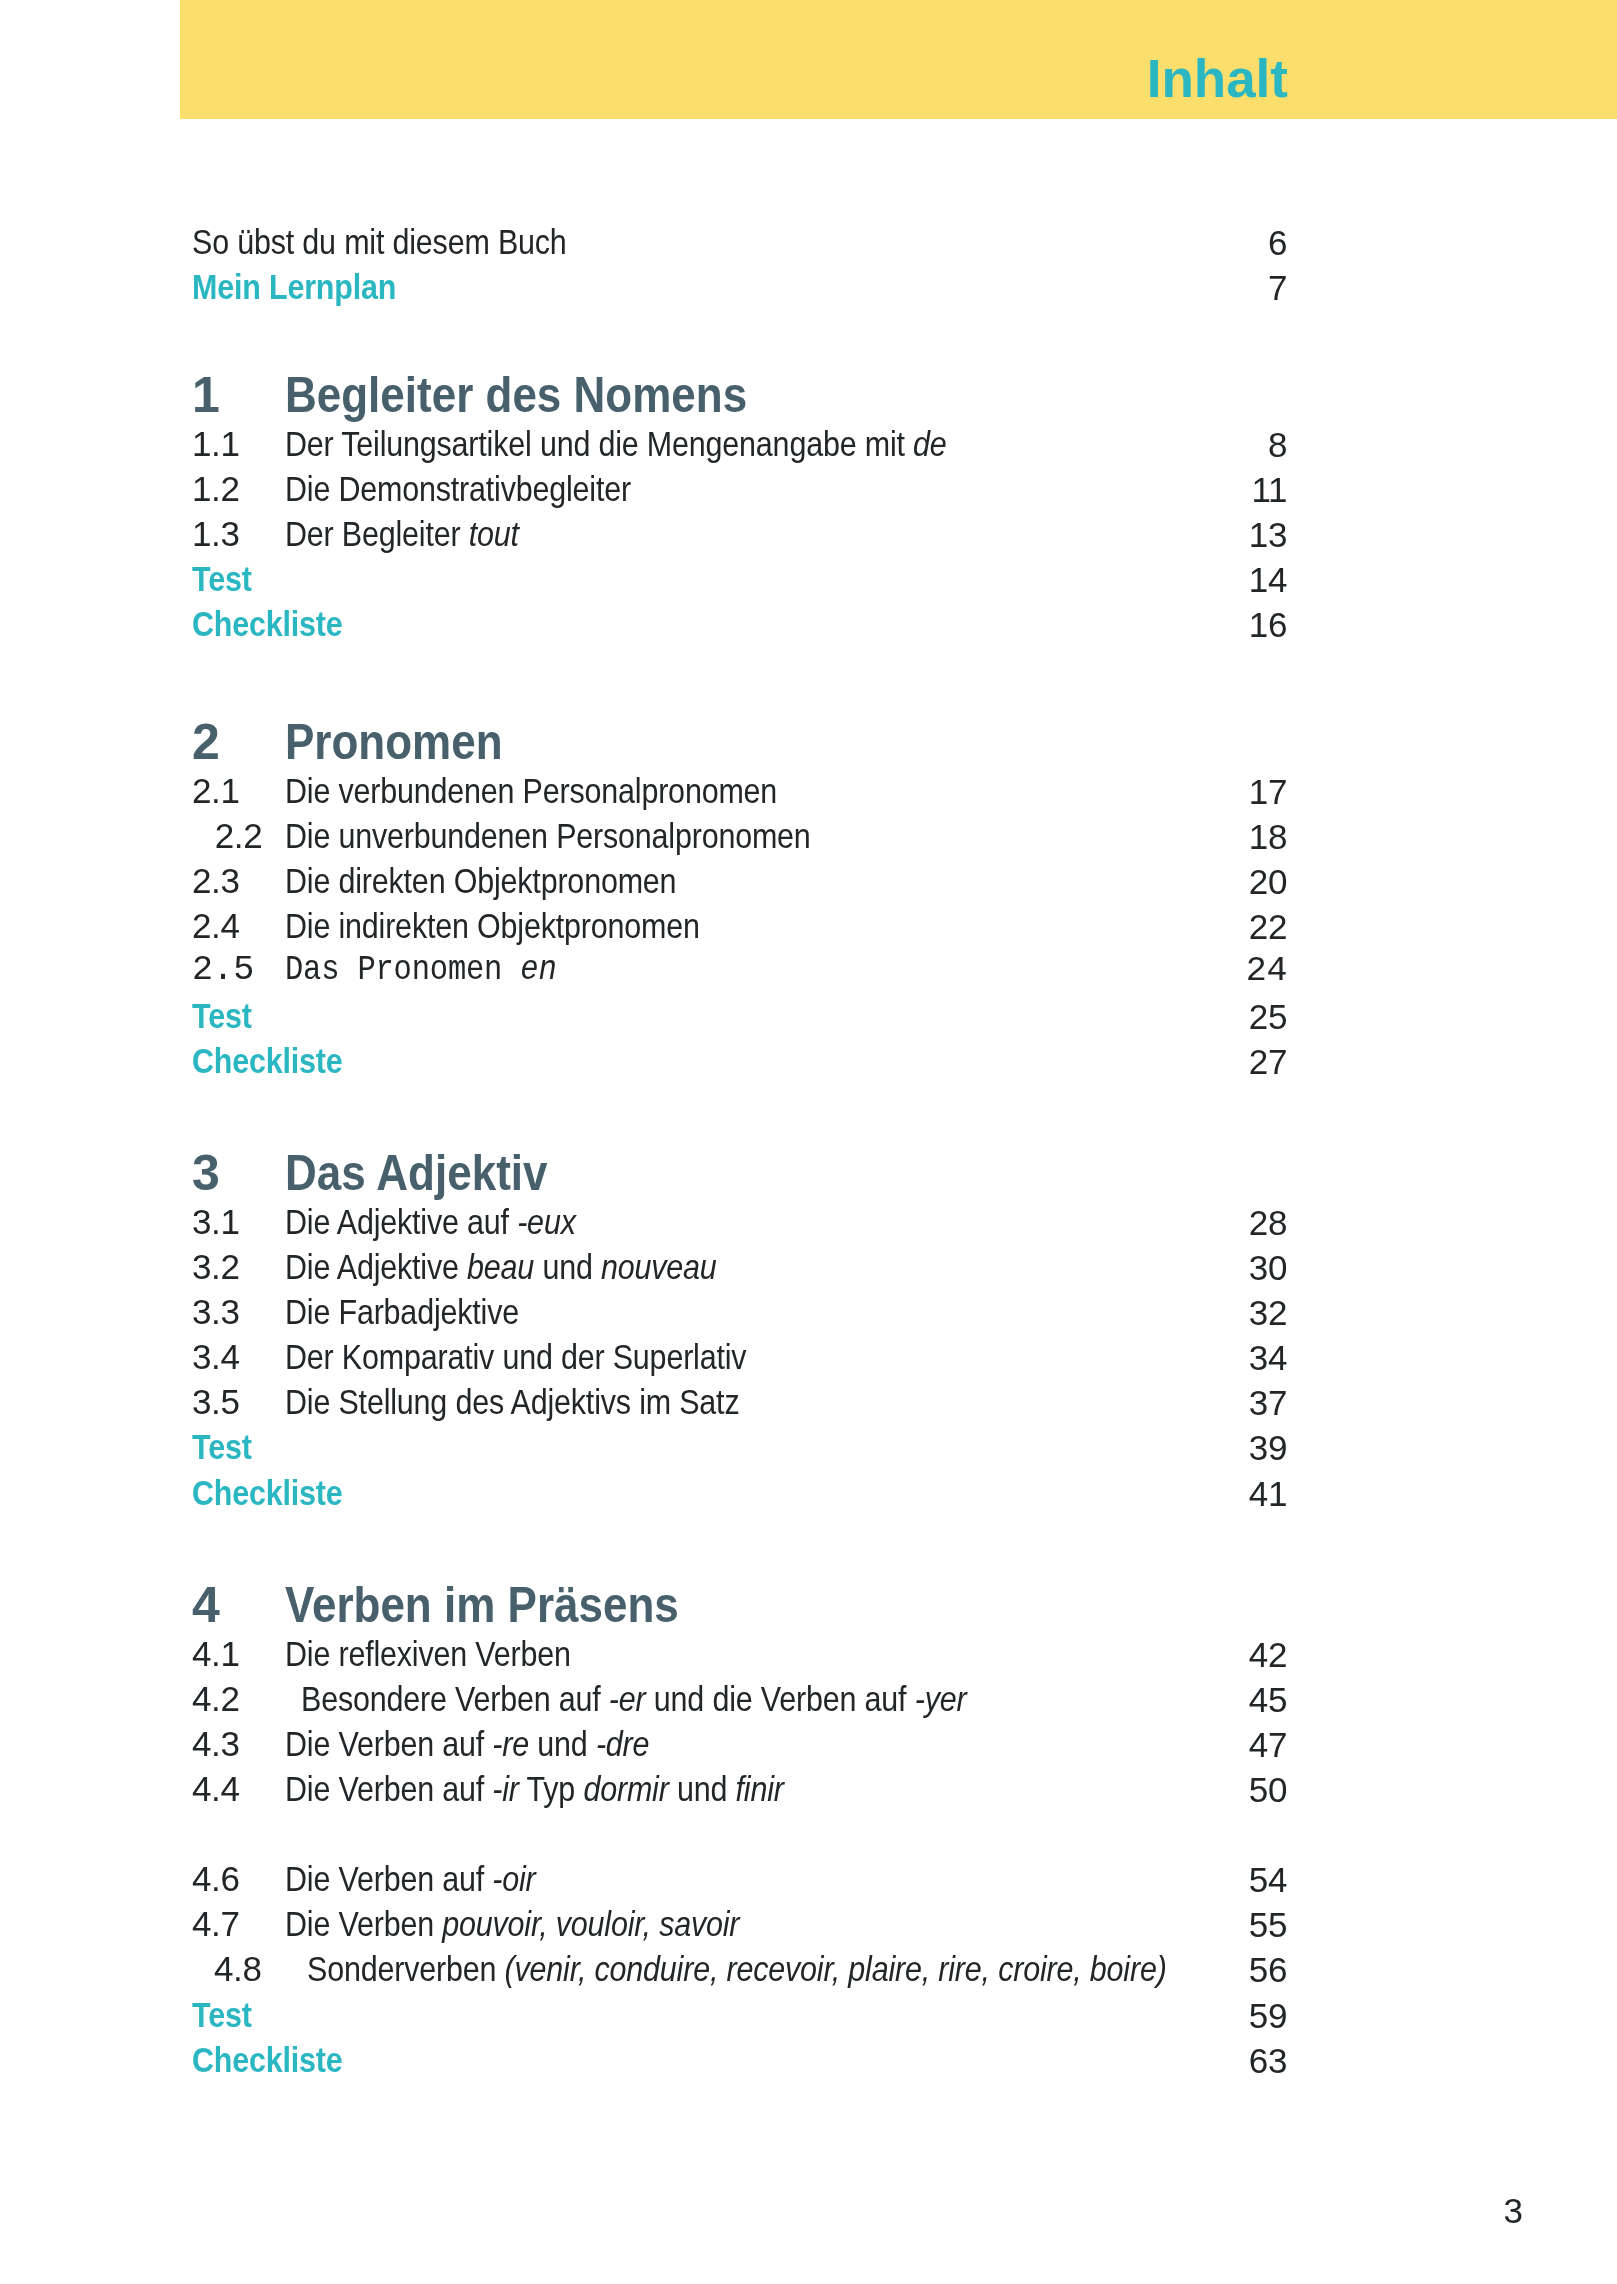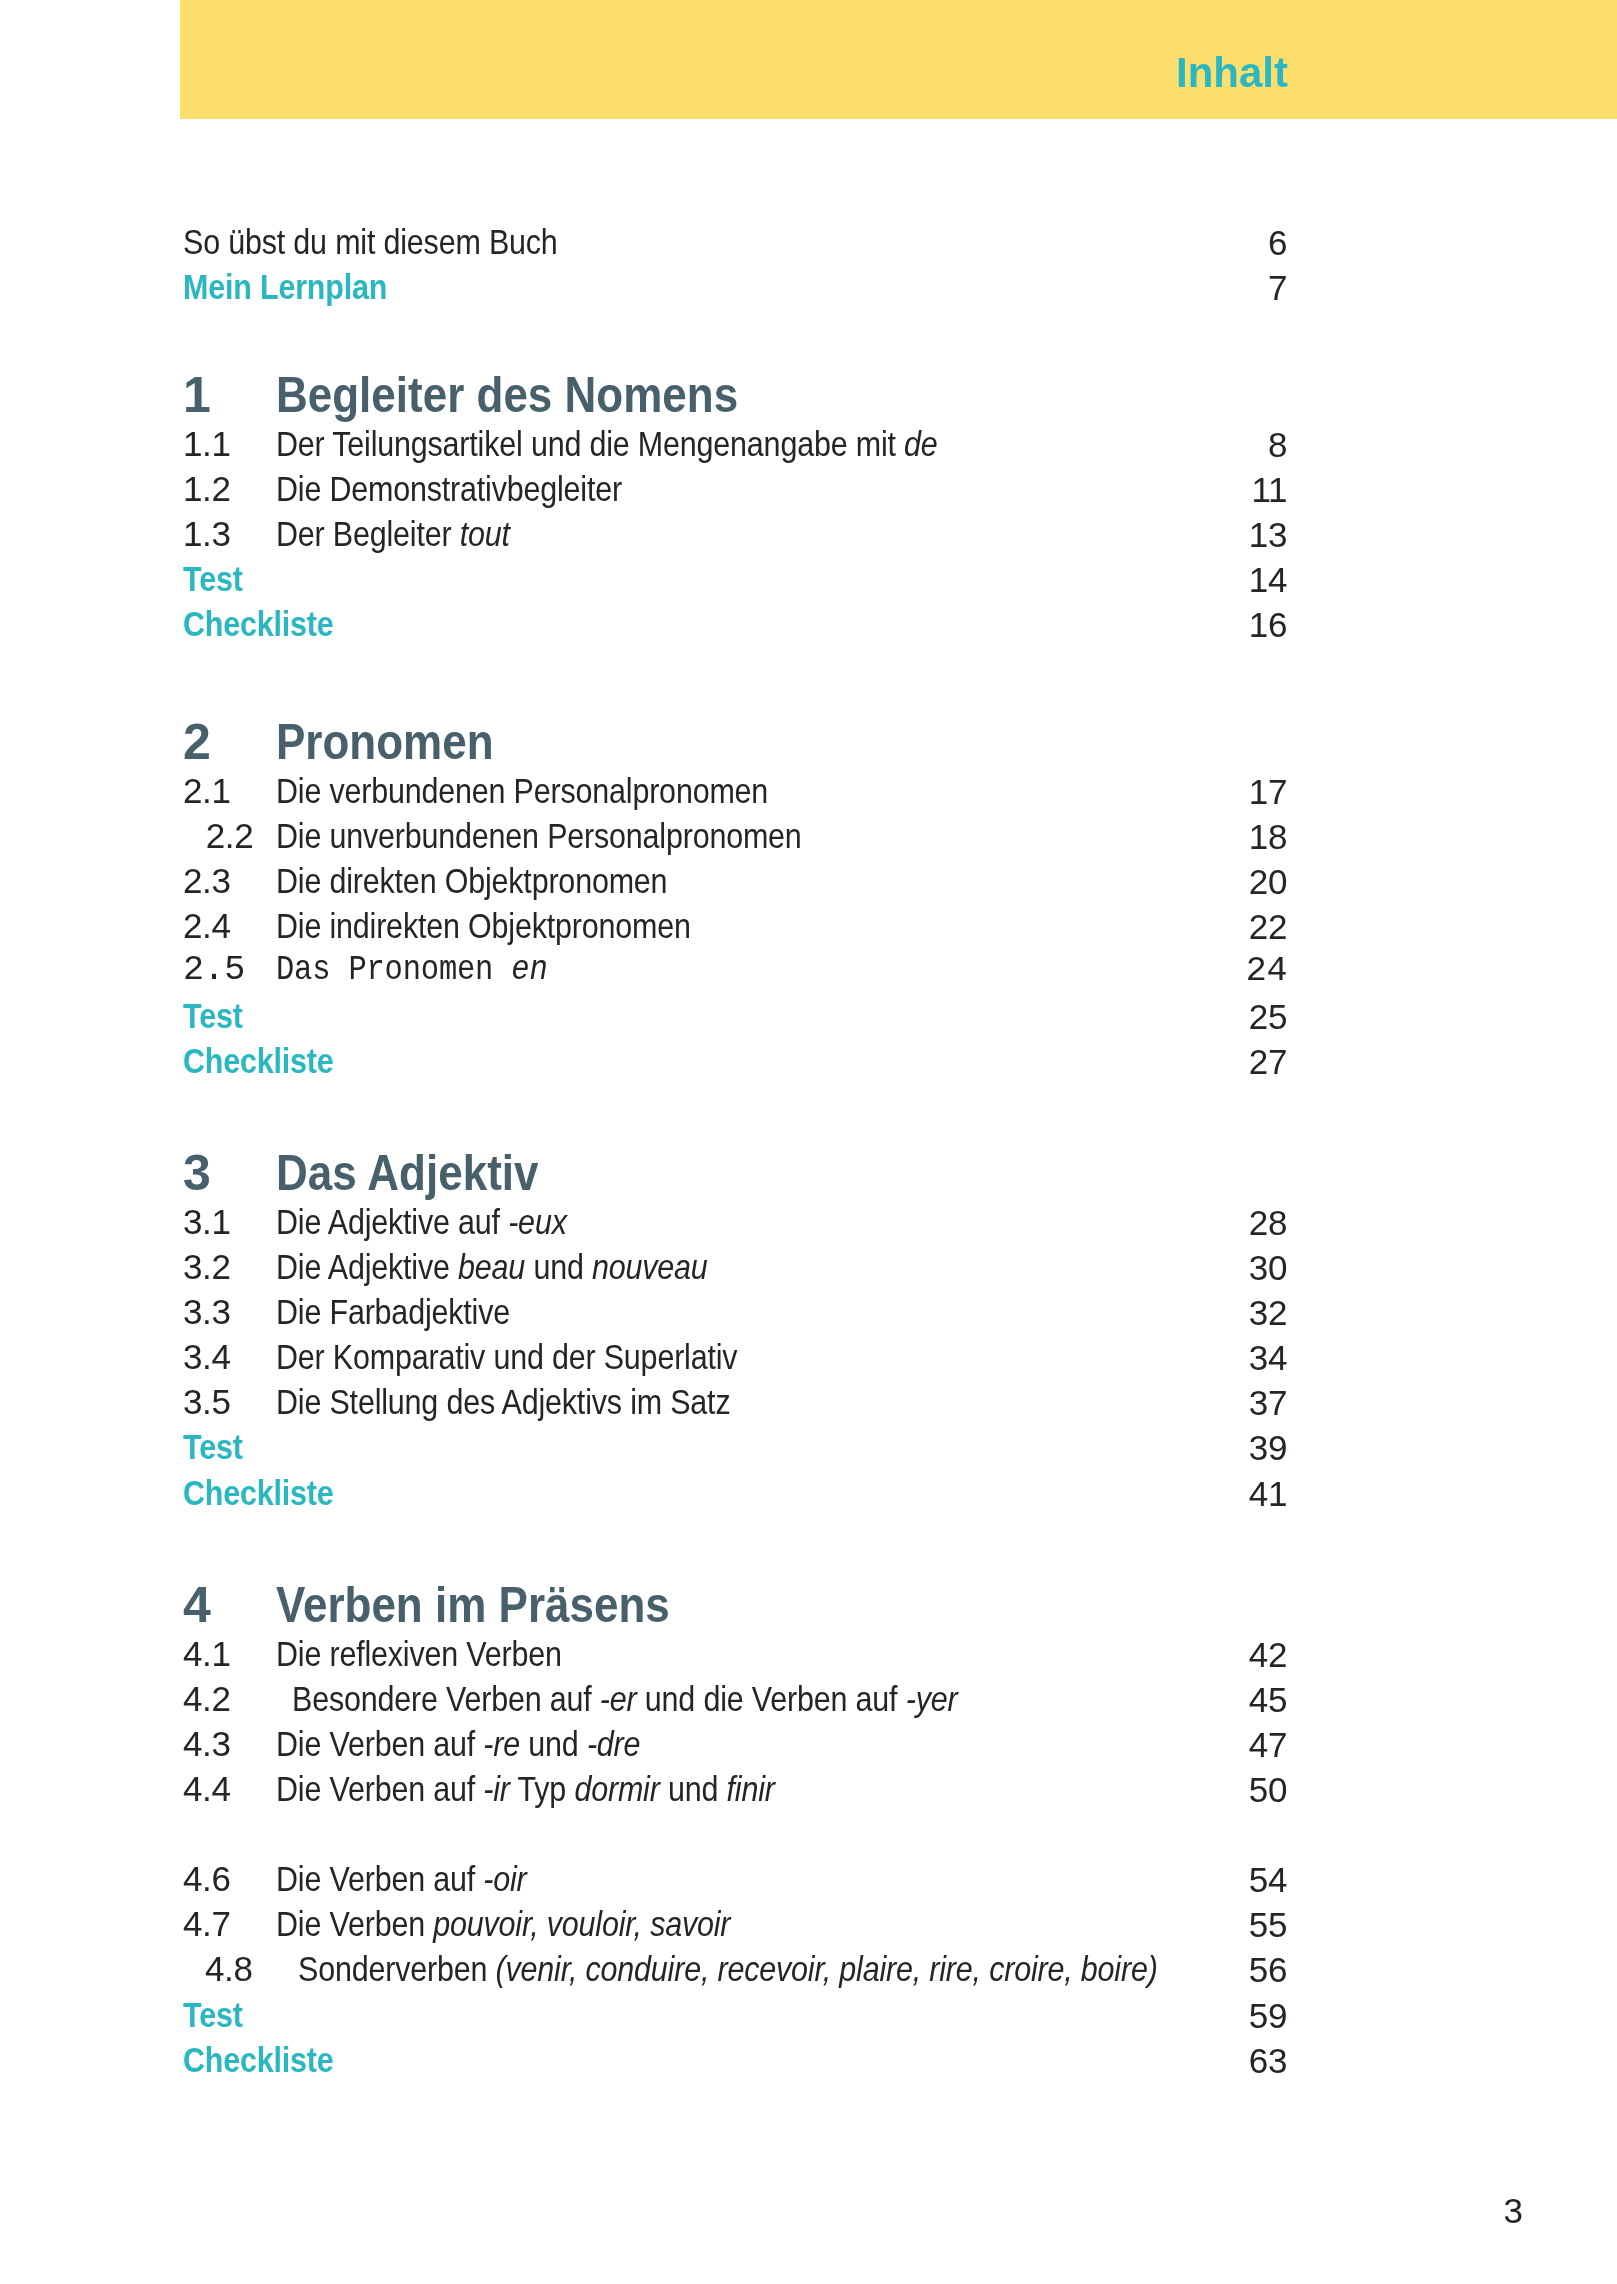--- a/index.html
+++ b/index.html
@@ -8,26 +8,26 @@
     background:#ffffff;
     font-family:"Liberation Sans", sans-serif;
     color:var(--body, #232629);
   }
   .band {
     position:absolute; left:180px; top:0; right:0; height:119px;
     background:var(--band, #FCDE6D);
   }
   .band-title {
     position:absolute; right:330px; top:52px;
-    font-size:42px; font-weight:bold; line-height:1;
+    font-size:53px; font-weight:bold; line-height:1;
     color:var(--accent, #2BB7C2);
   }
   .toc { position:absolute; left:180px; top:0; width:1107px; height:2284px; }
   .row {
-    position:absolute; left:3px; right:0; height:45px;
+    position:absolute; left:12px; right:0; height:45px;
     display:flex; align-items:center;
     font-size:35px; line-height:1; letter-spacing:-0.2px;
   }
   .row .num { flex:0 0 93px; width:93px; letter-spacing:-0.4px; }
   .condensed {
     display:inline-block; transform:scaleX(0.87); transform-origin:0 50%;
     white-space:nowrap;
   }
   .hcond {
     display:inline-block; transform:scaleX(0.88); transform-origin:0 50%;

